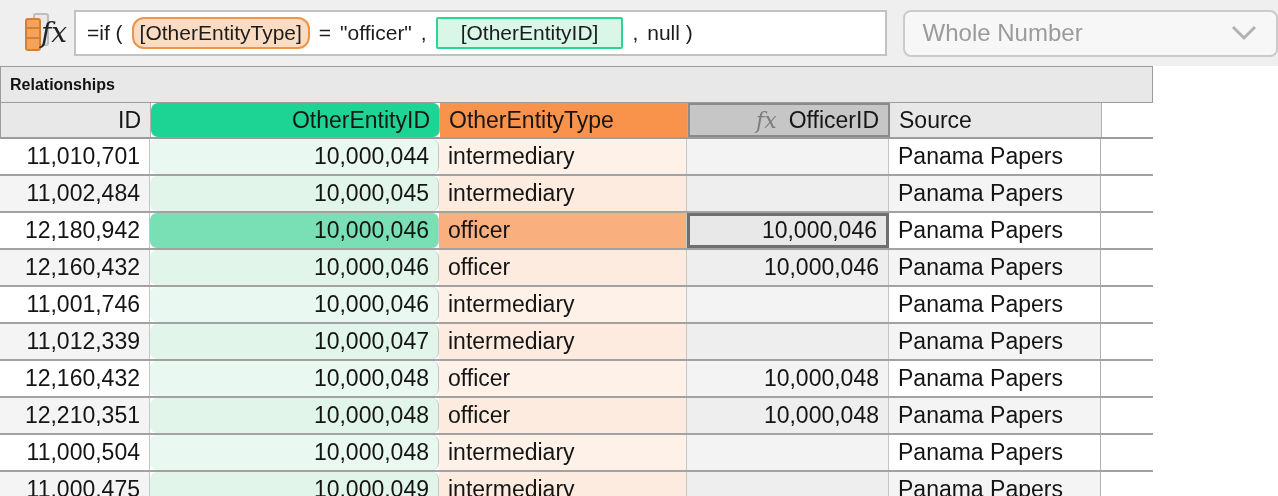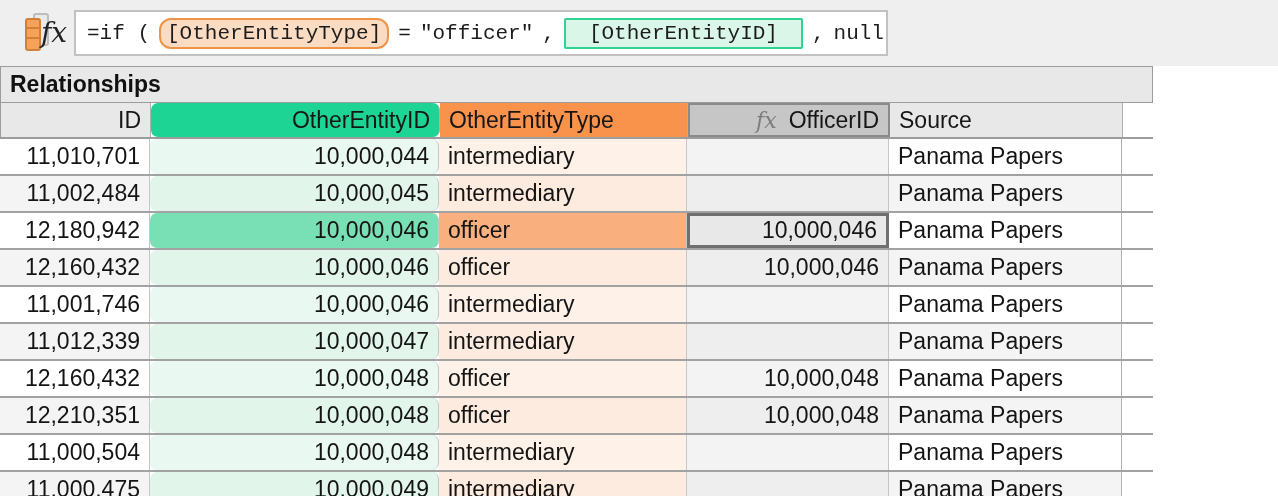--- a/index.html
+++ b/index.html
@@ -29,41 +29,41 @@
     position:absolute;left:31px;top:8px;
     font-family:"DejaVu Serif",serif;font-style:italic;
     font-size:28px;color:#222;
   }
   .formula-input{
     margin-left:8px;width:814px;height:46px;background:#ffffff;
     border:2px solid #c2c2c2;box-sizing:border-box;
     display:flex;align-items:center;padding:0 11px;gap:9px;
     font-size:21px;color:#1c1c1c;white-space:nowrap;overflow:hidden;
   }
-  .fpart{flex:0 0 auto;font-family:Liberation Mono, monospace;}
+  .fpart{flex:0 0 auto;}
   .fpart.token-orange{
     background:#fbdcc2;border:2px solid #ef9347;border-radius:12px;
     padding:2px 6px;
   }
   .fpart.token-green{
     background:#d9f6e9;border:2px solid #2ed592;border-radius:2px;
     padding:2px 23px;
   }
   .type-dropdown{
     margin-left:16px;width:376px;height:47px;background:#f7f7f7;
     border:2px solid #cbcbcb;border-radius:8px;box-sizing:border-box;
     display:flex;align-items:center;justify-content:space-between;
     padding:0 18px;color:#9b9b9b;font-size:24px;
   }
   
   .table-wrap{width:1153px;}
   .table-title{
     height:37px;background:#e8e8e8;border:1px solid #9c9c9c;
     box-sizing:border-box;display:flex;align-items:center;
-    padding:4px 9px;font-weight:bold;font-size:23px;color:#111;text-align:right;
+    padding:4px 9px;font-weight:bold;font-size:16px;color:#111;text-align:right;
   }
   .header-row{
     display:flex;height:36px;border-bottom:2px solid #9c9c9c;
     border-left:1px solid #9c9c9c;box-sizing:border-box;
   }
   .hcell{
     display:flex;align-items:center;box-sizing:border-box;
     font-size:23px;padding:0 9px;border-right:1px solid #b0b0b0;
     white-space:nowrap;overflow:hidden;gap:12px;
   }
@@ -83,21 +83,21 @@
   }
   .cell{
     box-sizing:border-box;display:flex;align-items:center;
     padding:7px 9px;font-size:23px;border-right:1px solid #c6c6c6;
     white-space:nowrap;overflow:hidden;color:#141414;
   }
   .c0{width:150px;}
   .c1{width:289px;border-radius:7px;}
   .c2{width:248px;}
   .c3{width:202px;}
-  .c4{width:233px;border-right:1px solid #b0b0b0;}
+  .c4{width:212px;border-right:1px solid #b0b0b0;}
   .row:nth-child(odd)  .c0{background:#ffffff;}
   .row:nth-child(even) .c0{background:#f4f4f4;}
   .row:nth-child(odd)  .c1{background:#e9f8f0;}
   .row:nth-child(even) .c1{background:#e1f5ea;}
   .row:nth-child(odd)  .c2{background:#fdf1e8;}
   .row:nth-child(even) .c2{background:#fcebde;}
   .row:nth-child(odd)  .c3{background:#f3f3f3;}
   .row:nth-child(even) .c3{background:#eeeeee;}
   .row:nth-child(odd)  .c4{background:#ffffff;}
   .row:nth-child(even) .c4{background:#f4f4f4;}
@@ -117,20 +117,26 @@
   <div class="formula-input">
       <span class="fpart plain">=if (</span>
       <span class="fpart token-orange">[OtherEntityType]</span>
       <span class="fpart plain">=</span>
       <span class="fpart plain">"officer"</span>
       <span class="fpart plain">,</span>
       <span class="fpart token-green">[OtherEntityID]</span>
       <span class="fpart plain">,</span>
       <span class="fpart plain">null )</span>
     </div>
+  <div class="type-dropdown">
+    <span>Whole Number</span>
+    <svg width="28" height="18" viewBox="0 0 28 18">
+      <polyline points="3,3 14,14 25,3" stroke="#b2b2b2" stroke-width="3" fill="none"></polyline>
+    </svg>
+  </div>
 </div>
 
 <div class="table-wrap">
   <div class="table-title">
     <span>Relationships</span>
   </div>
   <div class="header-row">
       <div class="hcell c0 plain ar">
         <span>ID</span>
       </div>

